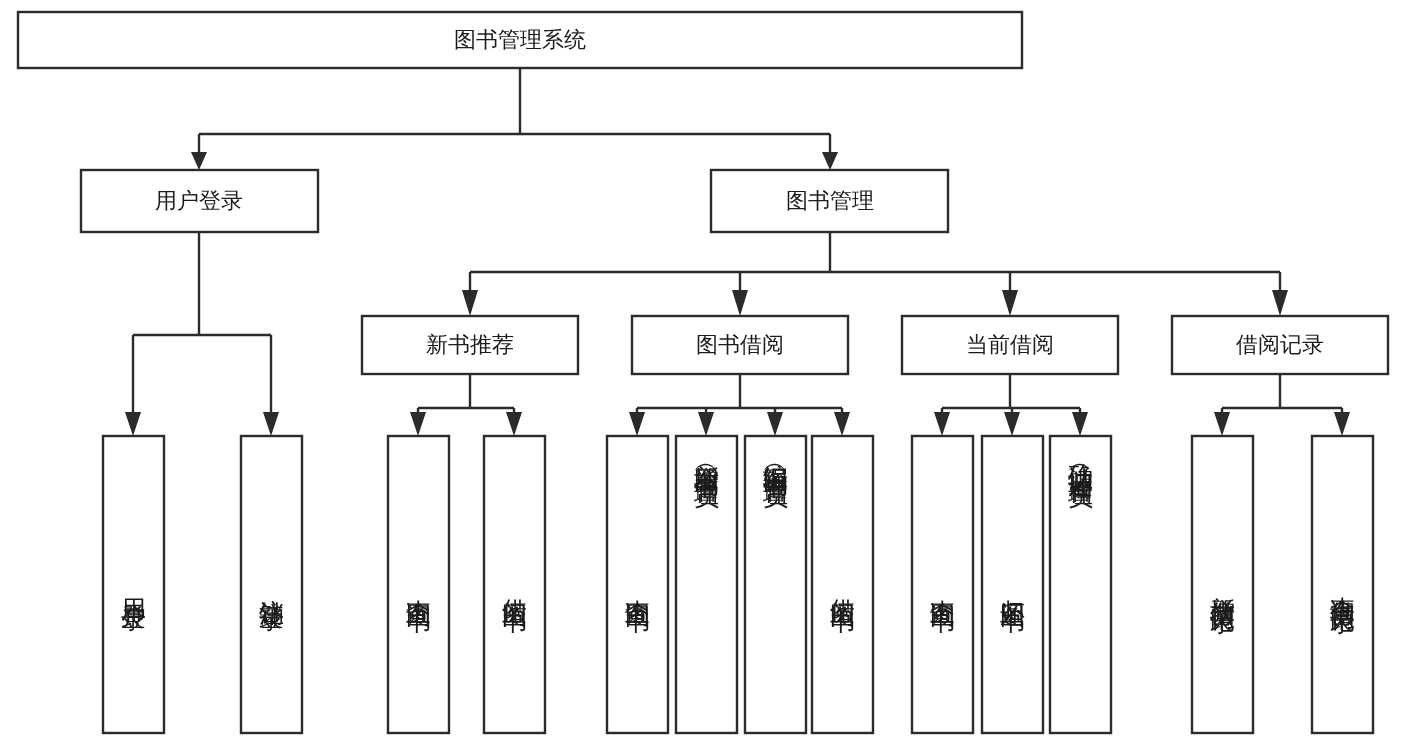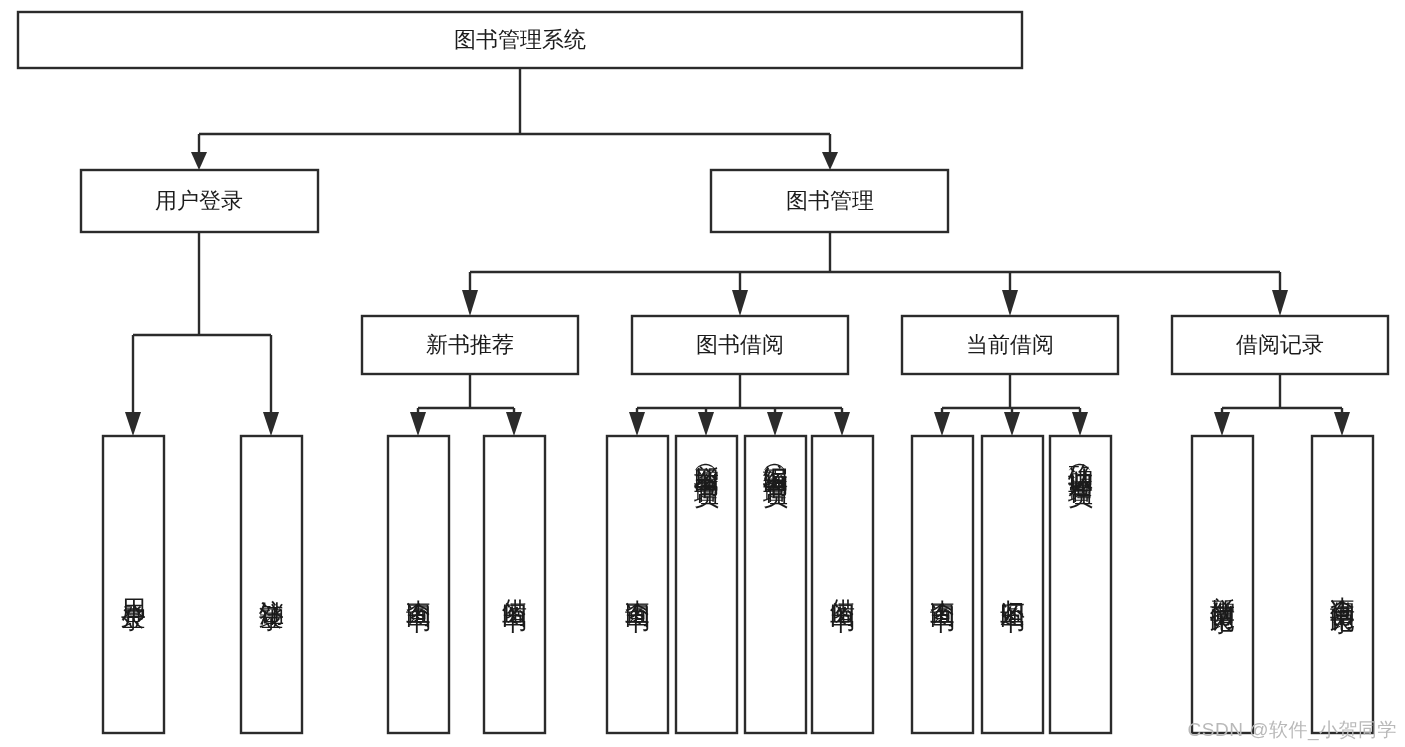--- a/index.html
+++ b/index.html
@@ -199,14 +199,13 @@
   <div class="leaf-label top-align" style="left:745px; top:444px; width:61px; height:289px;">编辑图书（管理员）</div>
   <div class="leaf-label" style="left:812px; top:436px; width:61px; height:297px;">借阅图书</div>
 
   <div class="leaf-label" style="left:912px; top:436px; width:61px; height:297px;">查询图书</div>
   <div class="leaf-label" style="left:982px; top:436px; width:61px; height:297px;">归还图书</div>
   <div class="leaf-label top-align" style="left:1050px; top:444px; width:61px; height:289px;">确认归还（管理员）</div>
 
   <div class="leaf-label" style="left:1192px; top:436px; width:61px; height:297px;">新增借阅记录</div>
   <div class="leaf-label" style="left:1312px; top:436px; width:61px; height:297px;">查询借阅记录</div>
 
-  <div class="watermark">CSDN @软件_小贺同学</div>
 </div>
 
 </body></html>

